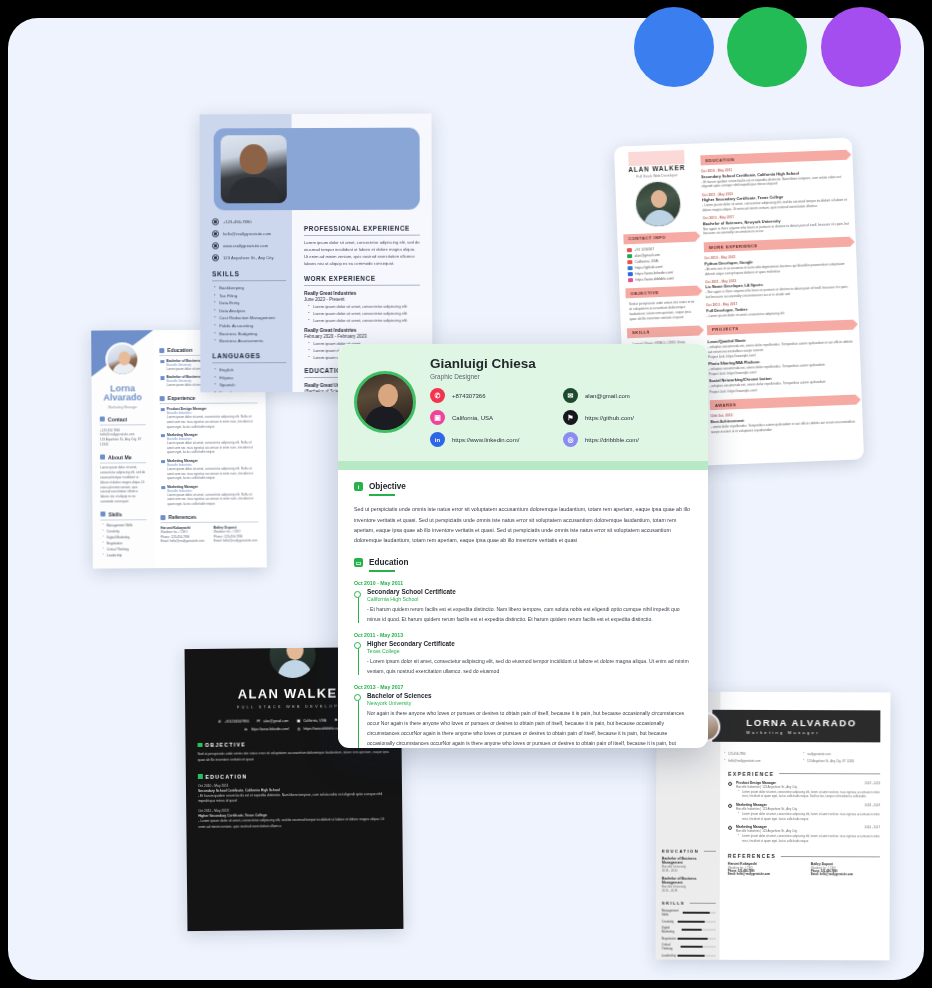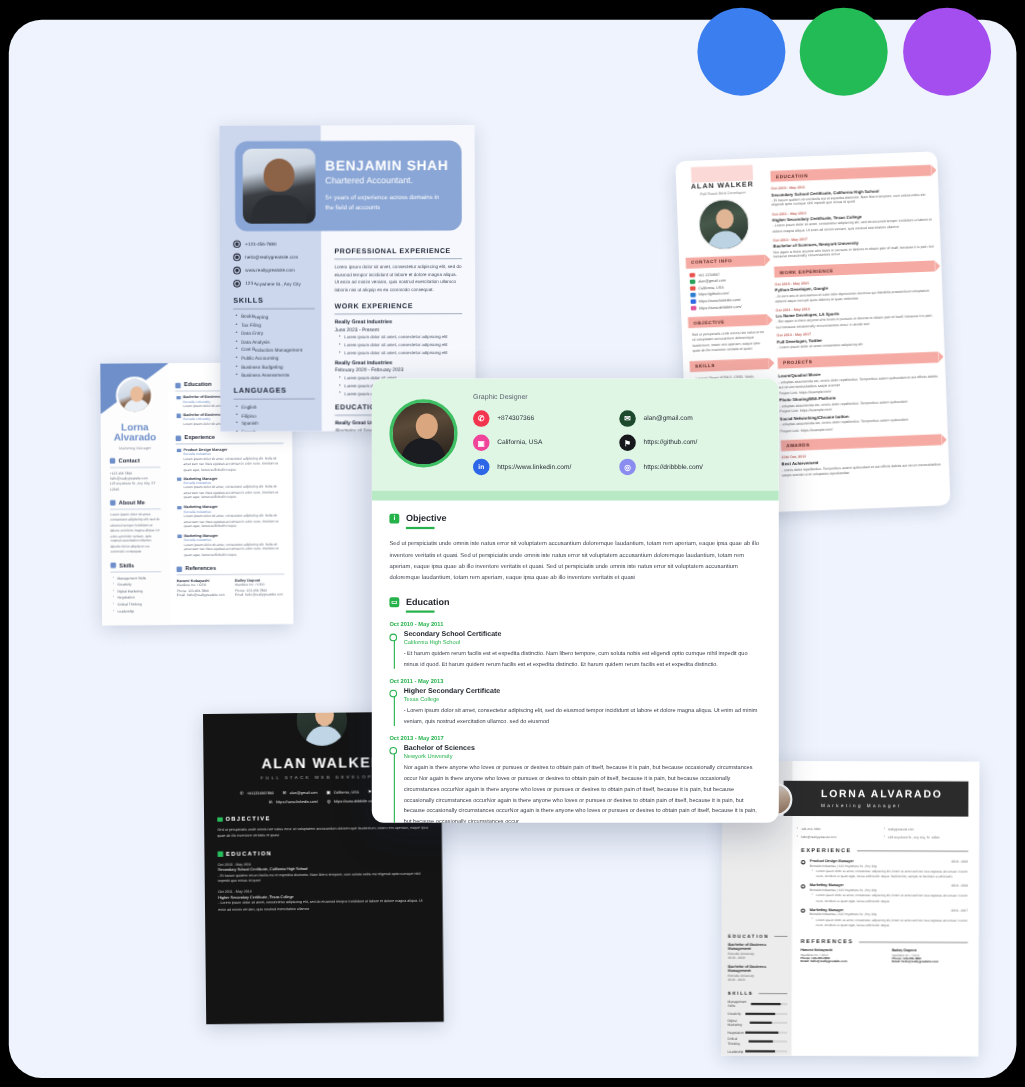--- a/index.html
+++ b/index.html
@@ -398,25 +398,20 @@
           </div>
         </div>
       </div>
     </div>
 
     <div class="card blur" id="card-benjamin">
       <div class="ben-left"></div>
 
       <div class="ben-hero">
         <div class="ben-photo"></div>
-        <div class="ben-htxt">
-          <div class="ben-name">BENJAMIN SHAH</div>
-          <div class="ben-role">Chartered Accountant.</div>
-          <div class="ben-sub">5+ years of experience across domains in the field of accounts</div>
-        </div>
       </div>
 
       <div class="ben-col-l">
         <div class="ben-contact">
           <span class="ben-dot"></span>
           <span class="ben-ctext">+123-456-7890</span>
         </div>
         <div class="ben-contact">
           <span class="ben-dot"></span>
           <span class="ben-ctext">hello@reallygreatsite.com</span>
@@ -759,20 +754,21 @@
             <div class="lr-rk">Email: hello@reallygreatsite.com</div>
           </div>
         </div>
       </div>
     </div>
 
     <div class="card" id="card-green">
       <div class="gr-head">
         <div class="gr-photo"></div>
         <div style="flex:1;">
+          <div class="gr-name">Gianluigi Chiesa</div>
           <div class="gr-role">Graphic Designer</div>
           <div class="gr-grid">
             <div class="gr-c">
               <span class="gr-cico" style="background:#f3344f">✆</span>
               <span class="gr-ctxt">+874307366</span>
             </div>
             <div class="gr-c">
               <span class="gr-cico" style="background:#1d4a2c">✉</span>
               <span class="gr-ctxt">alan@gmail.com</span>
             </div>

